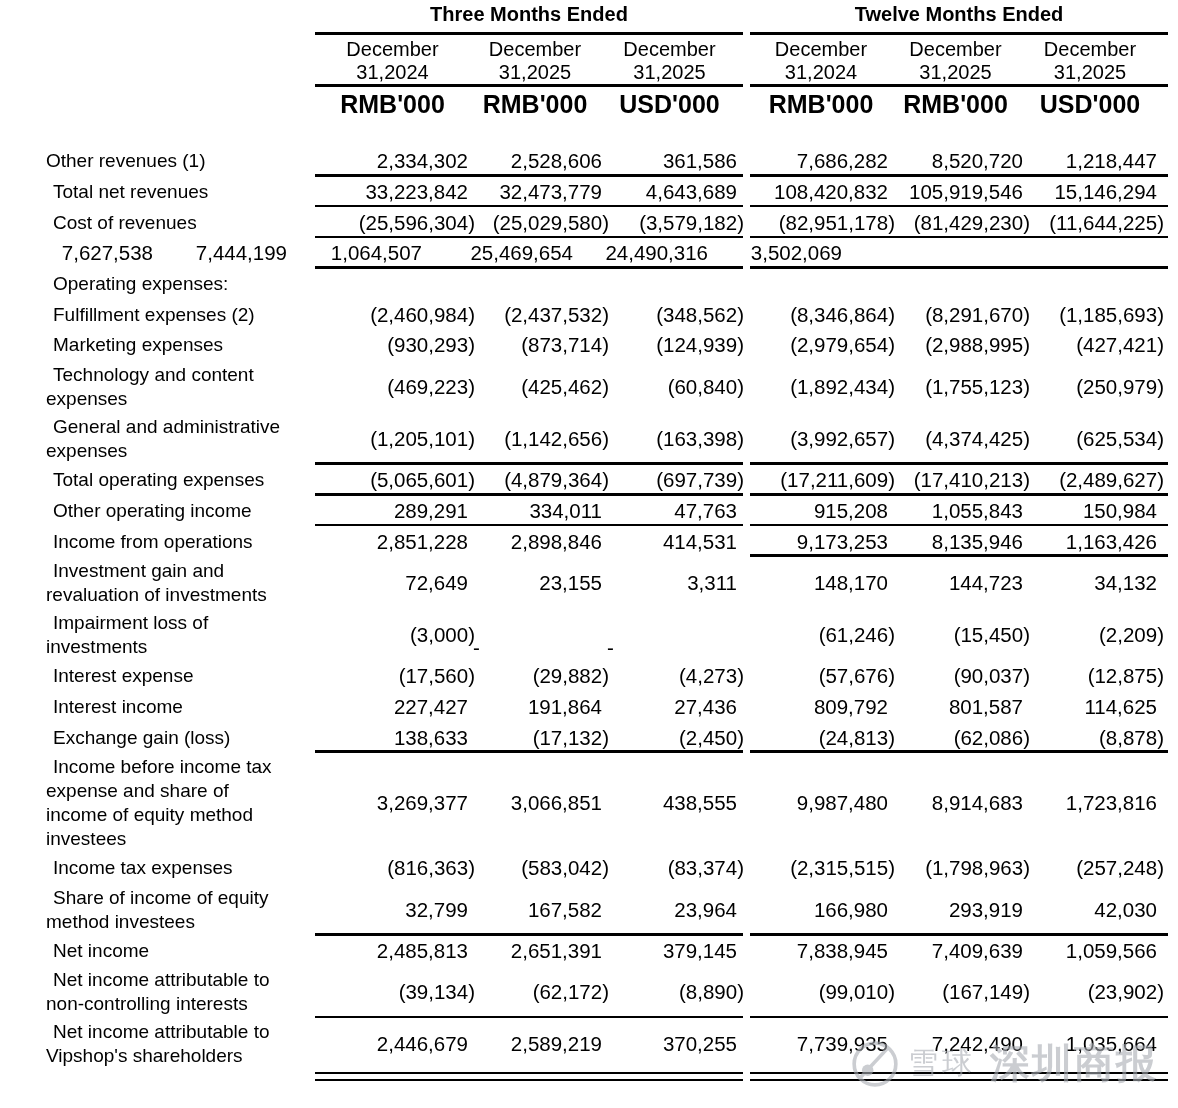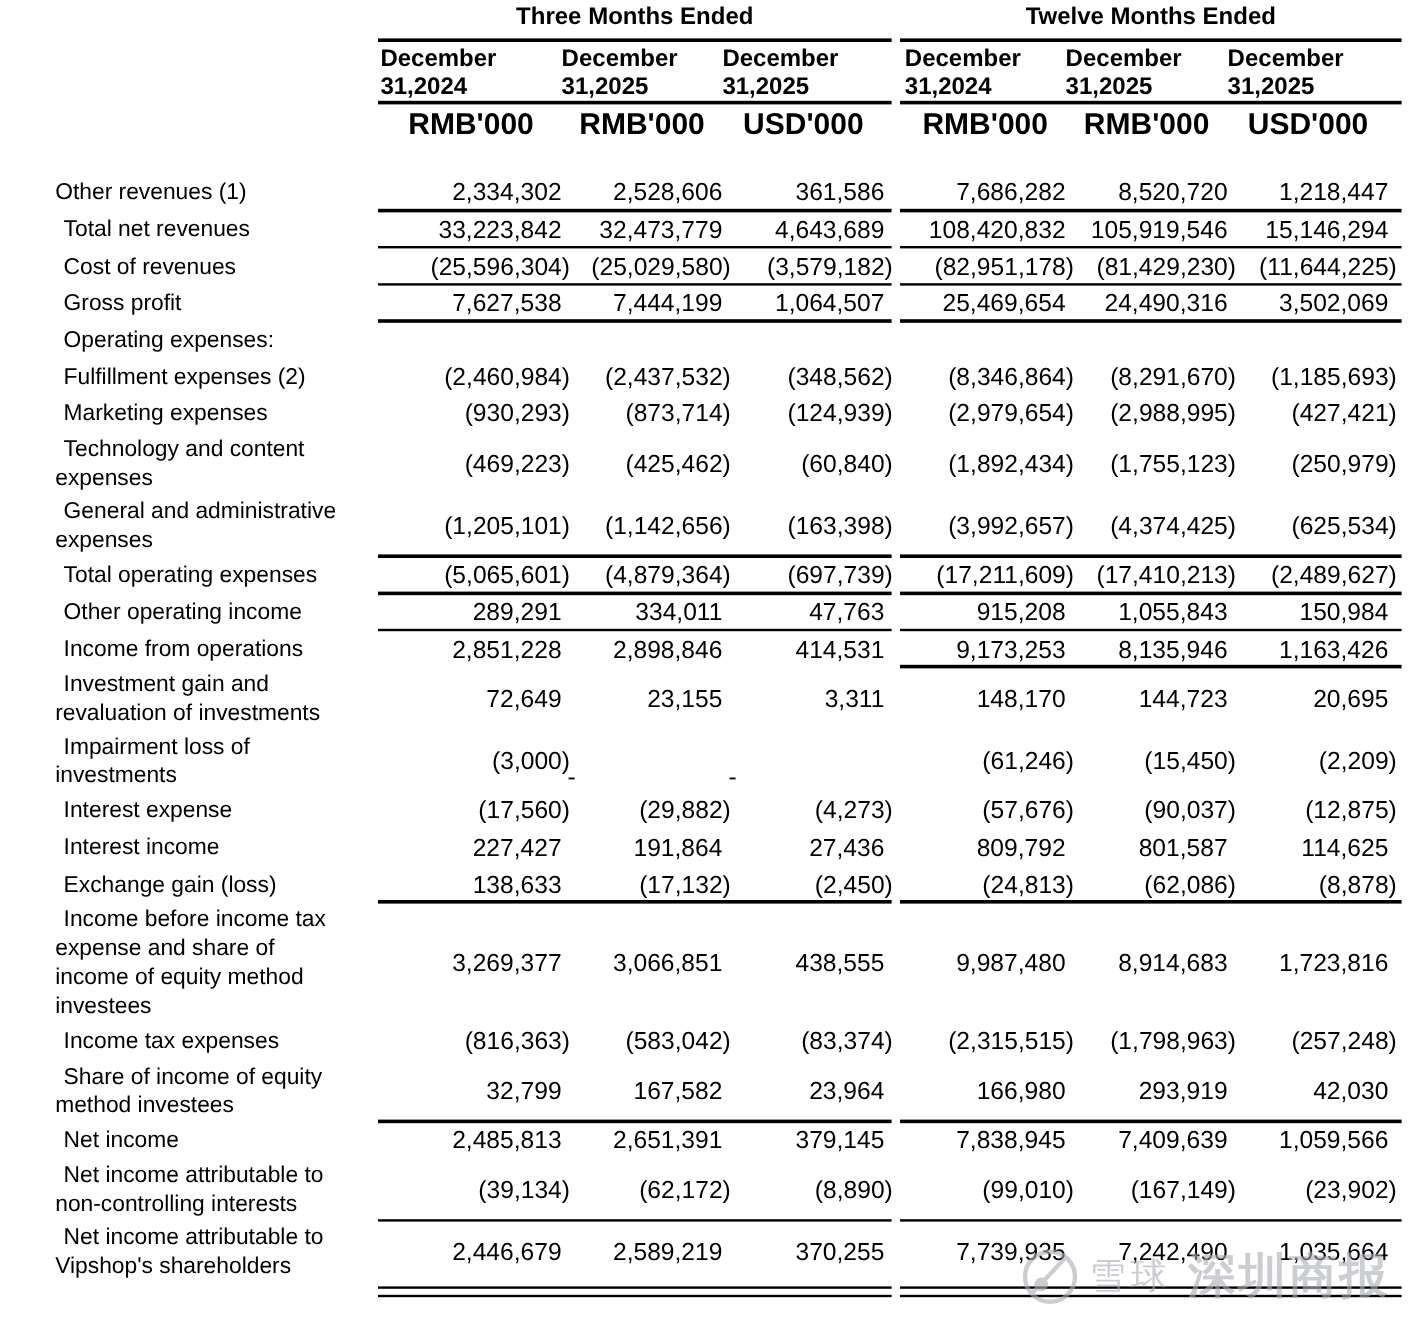--- a/index.html
+++ b/index.html
@@ -10,22 +10,22 @@
   
   .hdr{position:relative;height:146px;}
   .gtitle{position:absolute;top:3px;font-weight:bold;font-size:20px;text-align:center;}
   .gt0{left:315px;width:428px;}
   .gt1{left:750px;width:418px;}
   .hrule{position:absolute;height:3px;background:#000;}
   .hrule.r1{top:32px;}
   .hrule.r2{top:84px;}
   .hr-l{left:315px;width:428px;}
   .hr-r{left:750px;width:418px;}
-  .dcell{position:absolute;top:38px;font-weight:bold;font-size:20px;line-height:23px;
-         text-align:left;white-space:pre-line;}
+  .dcell{position:absolute;top:38px;font-weight:normal;font-size:20px;line-height:23px;
+         text-align:center;white-space:pre-line;}
   .ucell{position:absolute;top:90px;font-weight:bold;font-size:25px;text-align:center;}
   
   .tbody{position:relative;}
   .row{position:relative;display:flex;align-items:center;min-height:30.7px;
        padding:2px 0;box-sizing:border-box;}
   .row.dbl{padding-bottom:13px;}
   .lbl{width:315px;box-sizing:border-box;padding-left:46px;font-size:19px;
        line-height:24px;white-space:pre-line;}
   .lbl.ind{text-indent:7px;}
   .num{font-size:20.5px;line-height:24px;text-align:right;box-sizing:border-box;}
@@ -111,21 +111,20 @@
         <div class="num n1 neg">(25,029,580)</div>
         <div class="num n2 neg">(3,579,182)</div>
         <div class="gapc"></div>
         <div class="num n3 neg">(82,951,178)</div>
         <div class="num n4 neg">(81,429,230)</div>
         <div class="num n5 neg">(11,644,225)</div>
         <div class="rrule l"></div>
         <div class="rrule r"></div>
       </div>
       <div class="row">
-        <div class="lbl ind">Gross profit</div>
         <div class="num n0">7,627,538</div>
         <div class="num n1">7,444,199</div>
         <div class="num n2">1,064,507</div>
         <div class="gapc"></div>
         <div class="num n3">25,469,654</div>
         <div class="num n4">24,490,316</div>
         <div class="num n5">3,502,069</div>
         <div class="rrule l"></div>
         <div class="rrule r"></div>
       </div>
@@ -220,21 +219,21 @@
       </div>
       <div class="row">
         <div class="lbl ind">Investment gain and
 revaluation of investments</div>
         <div class="num n0">72,649</div>
         <div class="num n1">23,155</div>
         <div class="num n2">3,311</div>
         <div class="gapc"></div>
         <div class="num n3">148,170</div>
         <div class="num n4">144,723</div>
-        <div class="num n5">20,695</div>
+        <div class="num n5">34,132</div>
       </div>
       <div class="row">
         <div class="lbl ind">Impairment loss of
 investments</div>
         <div class="num n0 neg">(3,000)</div>
         <div class="num n1 dash">-</div>
         <div class="num n2 dash">-</div>
         <div class="gapc"></div>
         <div class="num n3 neg">(61,246)</div>
         <div class="num n4 neg">(15,450)</div>

